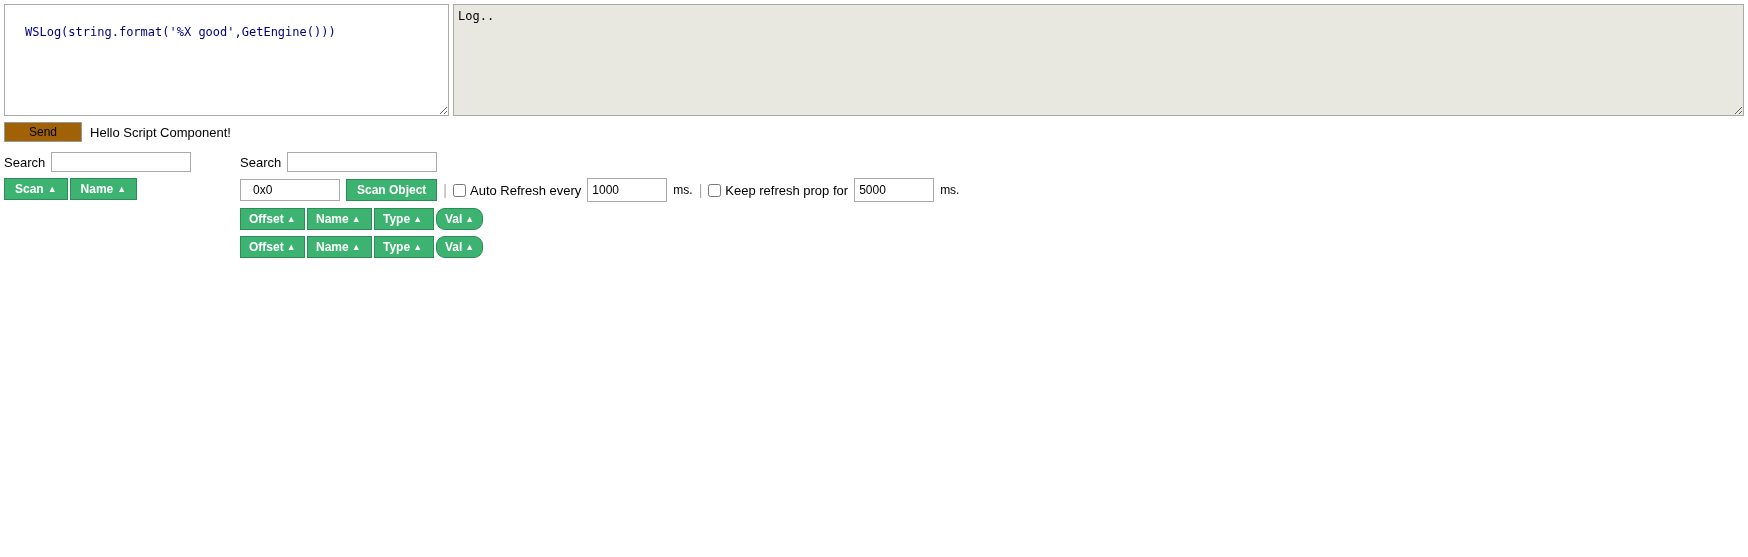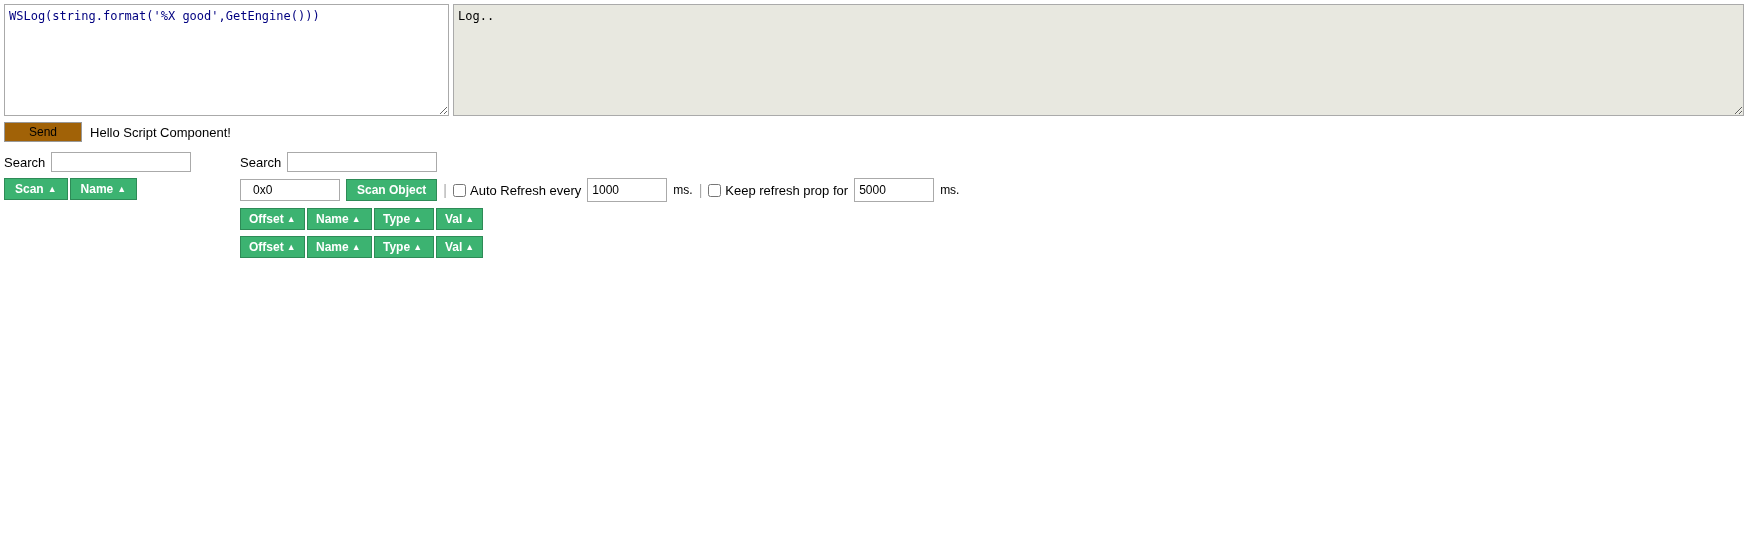--- a/index.html
+++ b/index.html
@@ -20,21 +20,21 @@
       gap: 4px;
       margin-bottom: 6px;
     }
 
     .code-textarea {
       width: 445px;
       height: 112px;
       font-family: monospace;
       font-size: 12px;
       border: 1px solid #aaa;
-      padding: 4px;
+      padding: 20px;
       resize: both;
       background: #ffffff;
       color: #000080;
     }
 
     .log-textarea {
       flex: 1;
       height: 112px;
       font-family: monospace;
       font-size: 12px;
@@ -210,21 +210,21 @@
       display: flex;
       align-items: center;
       gap: 3px;
       min-width: 60px;
       cursor: pointer;
     }
 
     .col-header.offset { min-width: 65px; }
     .col-header.name   { min-width: 65px; }
     .col-header.type   { min-width: 60px; }
-    .col-header.val    { min-width: 45px; }
+    .col-header.val    { min-width: 45px; border-radius: 9px; }
 
     .col-sort::after {
       content: ' ▲';
       font-size: 9px;
     }
   </style>
 </head>
 <body>
 
 <div class="top-section">

